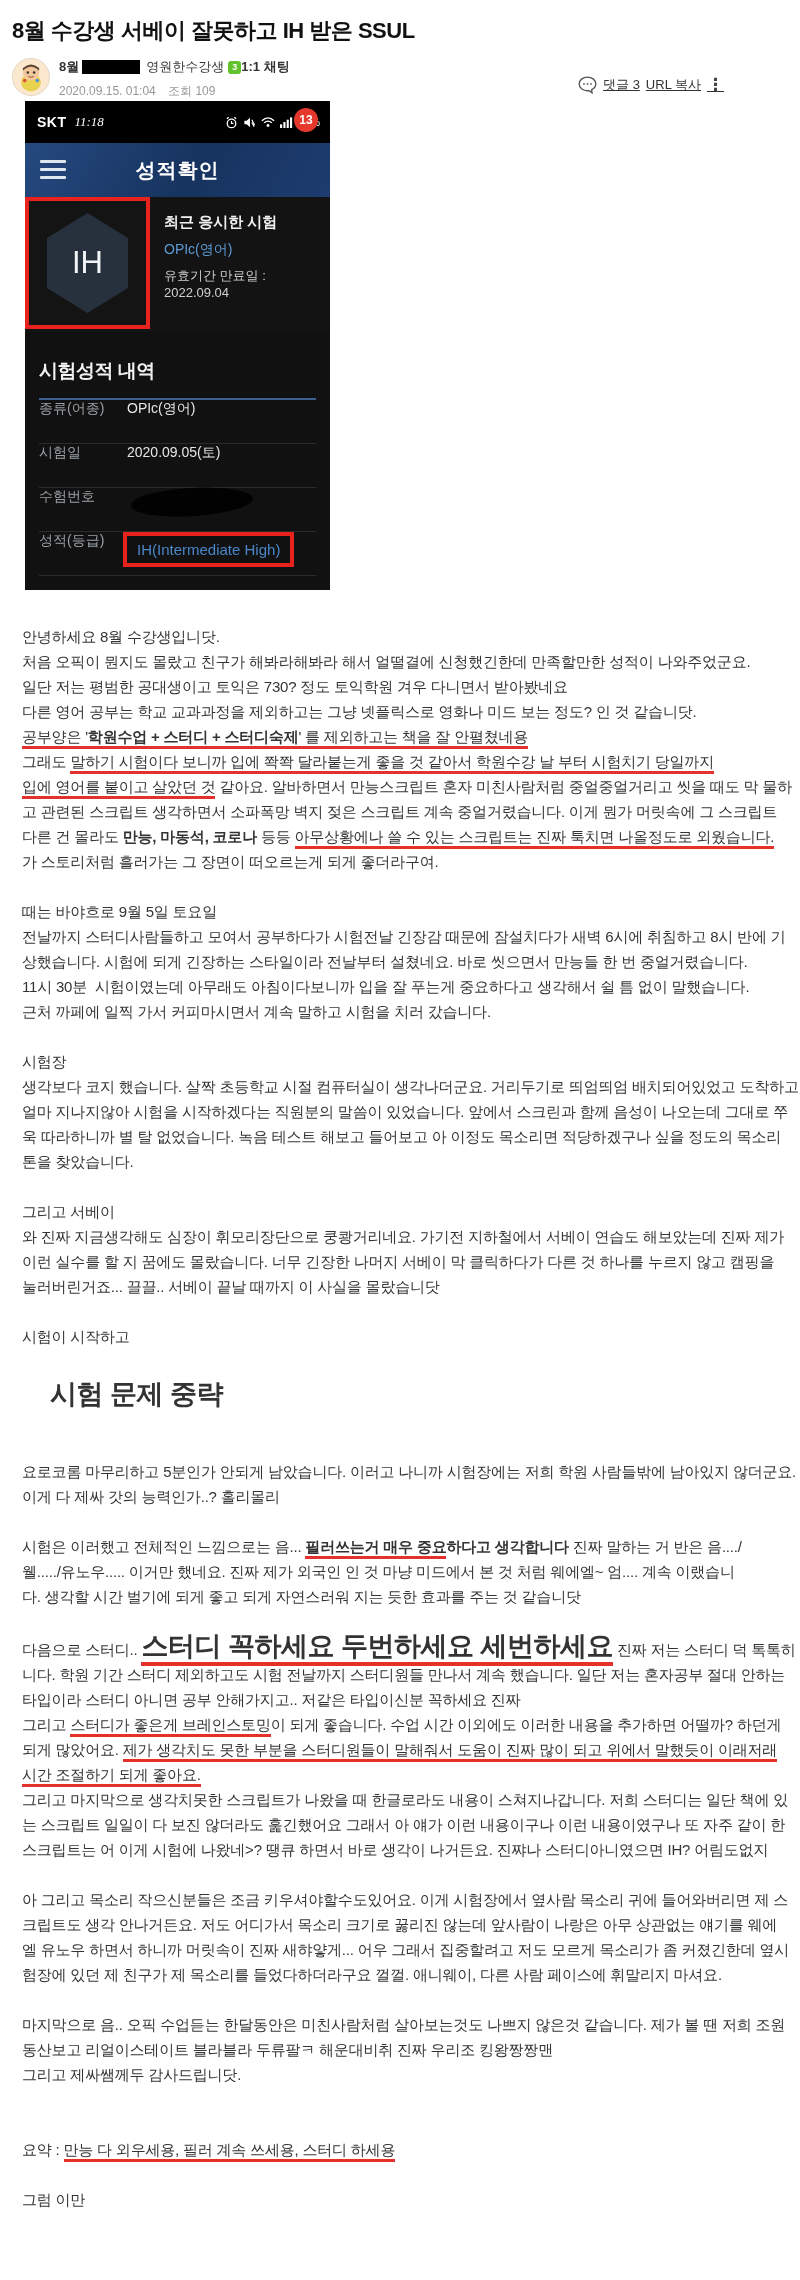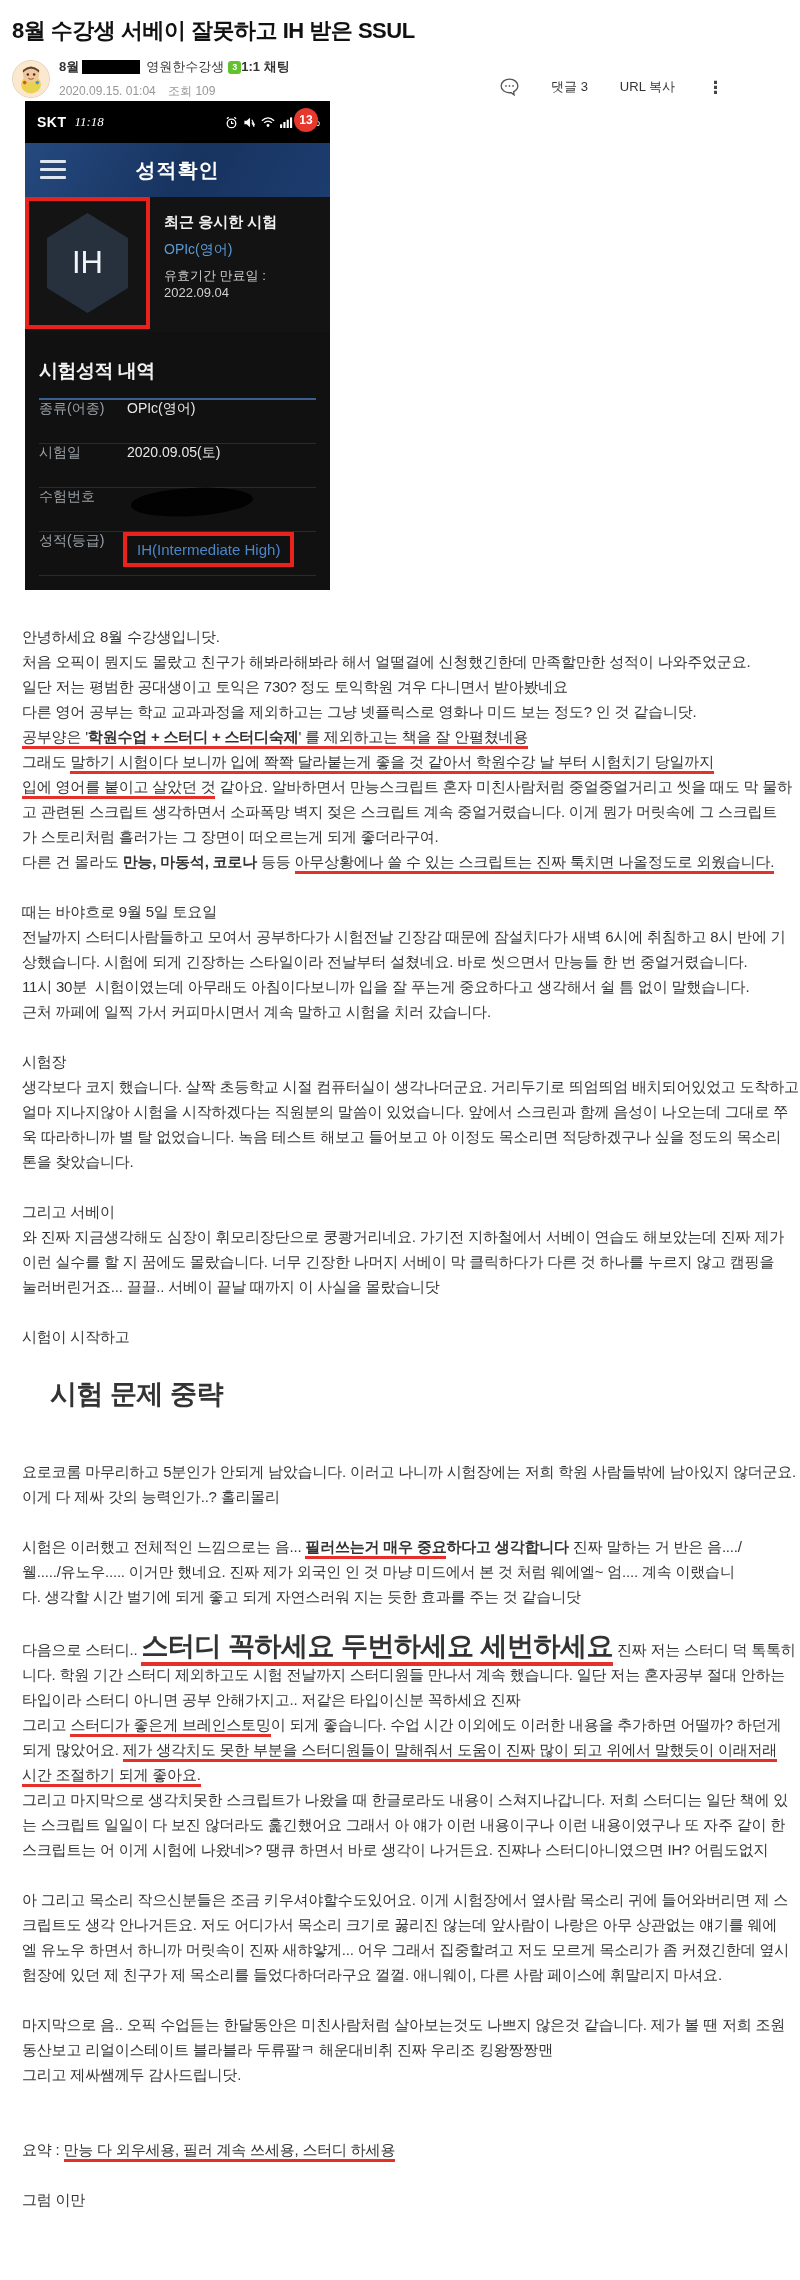--- a/index.html
+++ b/index.html
@@ -3,36 +3,36 @@
 <meta charset="utf-8">
 <style>
   * { box-sizing: border-box; }
   html,body { margin:0; padding:0; background:#fff; }
   body { width:800px; font-family:"Liberation Sans","DejaVu Sans",sans-serif; color:#333; }
   .page { width:800px; padding:6px 0 30px 0; }
 
   
   .post-header { padding:6px 14px 0 12px; }
   .post-title { font-size:22px; font-weight:700; color:#111; margin:4px 0 12px 0; letter-spacing:-0.5px; }
-  .author-row { display:flex; align-items:center; }
+  .author-row { display:flex; align-items:flex-start; }
   .avatar { width:38px; height:38px; border-radius:50%; overflow:hidden; flex:0 0 38px;
             background:#fbe8cf; border:1px solid #e2d6c2; }
   .avatar svg { width:100%; height:100%; display:block; }
   .author-info { margin-left:9px; }
   .author-line { font-size:13px; color:#333; display:flex; align-items:center; }
   .nick-prefix { font-weight:700; }
   .redact { display:inline-block; width:58px; height:14px; background:#000; margin:0 6px 0 3px; }
   .nick { color:#333; }
   .lvl { display:inline-block; background:#62c22c; color:#fff; font-size:9px; font-weight:700;
          padding:1px 4px; border-radius:3px; margin-left:4px; line-height:11px; }
   .chat { font-weight:700; color:#333; }
   .date-line { font-size:12px; color:#979797; margin-top:7px; }
   .date-line span + span { margin-left:9px; }
-  .actions { margin-left:auto; display:flex; align-items:center; gap:32px;
-             font-size:13px; color:#333; padding-top:16px; padding-right:62px; }
+  .actions { margin-left:auto; display:flex; align-items:center; gap:6px;
+             font-size:13px; color:#333; padding-top:16px; padding-right:62px;text-decoration:underline; }
   .cmt-icon svg { width:19px; height:18px; display:block; }
   .dots { font-size:17px; color:#444; font-weight:700; letter-spacing:0; }
 
   
   .phone { position:relative; width:305px; margin:1px 0 0 25px; background:#be185d; }
   .statusbar { height:42px; background:#000; color:#fff; display:flex; align-items:center;
                padding:0 10px 0 12px; font-size:14px; }
   .carrier { font-weight:600; letter-spacing:0.5px; }
   .time { font-style:italic; margin-left:8px; font-size:13px; font-family:"Liberation Serif",serif; }
   .sb-icons { margin-left:auto; display:flex; align-items:center; gap:5px; font-size:11px; }
@@ -199,22 +199,22 @@
 
   <div class="post-body">
       <div class="bl"><span>안녕하세요 8월 수강생입니닷.</span></div>
       <div class="bl"><span>처음 오픽이 뭔지도 몰랐고 친구가 해봐라해봐라 해서 얼떨결에 신청했긴한데 만족할만한 성적이 나와주었군요.</span></div>
       <div class="bl"><span>일단 저는 평범한 공대생이고 토익은 730? 정도 토익학원 겨우 다니면서 받아봤네요</span></div>
       <div class="bl"><span>다른 영어 공부는 학교 교과과정을 제외하고는 그냥 넷플릭스로 영화나 미드 보는 정도? 인 것 같습니닷.</span></div>
       <div class="bl"><span class="su">공부양은 '</span><span class="sb su">학원수업 + 스터디 + 스터디숙제</span><span class="su">' 를 제외하고는 책을 잘 안펼쳤네용</span></div>
       <div class="bl"><span>그래도 </span><span class="su">말하기 시험이다 보니까 입에 쫙쫙 달라붙는게 좋을 것 같아서 학원수강 날 부터 시험치기 당일까지</span></div>
       <div class="bl"><span class="su">입에 영어를 붙이고 살았던 것</span><span> 같아요. 알바하면서 만능스크립트 혼자 미친사람처럼 중얼중얼거리고 씻을 때도 막 물하</span></div>
       <div class="bl"><span>고 관련된 스크립트 생각하면서 소파폭망 벽지 젖은 스크립트 계속 중얼거렸습니다. 이게 뭔가 머릿속에 그 스크립트</span></div>
+      <div class="bl"><span>다른 건 몰라도 </span><span class="sb">만능, 마동석, 코로나</span><span> 등등 </span><span class="su">아무상황에나 쓸 수 있는 스크립트는 진짜 툭치면 나올정도로 외웠습니다.</span></div>
       <div class="bl"><span>가 스토리처럼 흘러가는 그 장면이 떠오르는게 되게 좋더라구여.</span></div>
-      <div class="bl"><span>다른 건 몰라도 </span><span class="sb">만능, 마동석, 코로나</span><span> 등등 </span><span class="su">아무상황에나 쓸 수 있는 스크립트는 진짜 툭치면 나올정도로 외웠습니다.</span></div>
       <div class="bl">&nbsp;</div>
       <div class="bl"><span>때는 바야흐로 9월 5일 토요일</span></div>
       <div class="bl"><span>전날까지 스터디사람들하고 모여서 공부하다가 시험전날 긴장감 때문에 잠설치다가 새벽 6시에 취침하고 8시 반에 기</span></div>
       <div class="bl"><span>상했습니다. 시험에 되게 긴장하는 스타일이라 전날부터 설쳤네요. 바로 씻으면서 만능들 한 번 중얼거렸습니다.</span></div>
       <div class="bl"><span>11시 30분  시험이였는데 아무래도 아침이다보니까 입을 잘 푸는게 중요하다고 생각해서 쉴 틈 없이 말했습니다.</span></div>
       <div class="bl"><span>근처 까페에 일찍 가서 커피마시면서 계속 말하고 시험을 치러 갔습니다.</span></div>
       <div class="bl">&nbsp;</div>
       <div class="bl"><span>시험장</span></div>
       <div class="bl"><span>생각보다 코지 했습니다. 살짝 초등학교 시절 컴퓨터실이 생각나더군요. 거리두기로 띄엄띄엄 배치되어있었고 도착하고</span></div>
       <div class="bl"><span>얼마 지나지않아 시험을 시작하겠다는 직원분의 말씀이 있었습니다. 앞에서 스크린과 함께 음성이 나오는데 그대로 쭈</span></div>

